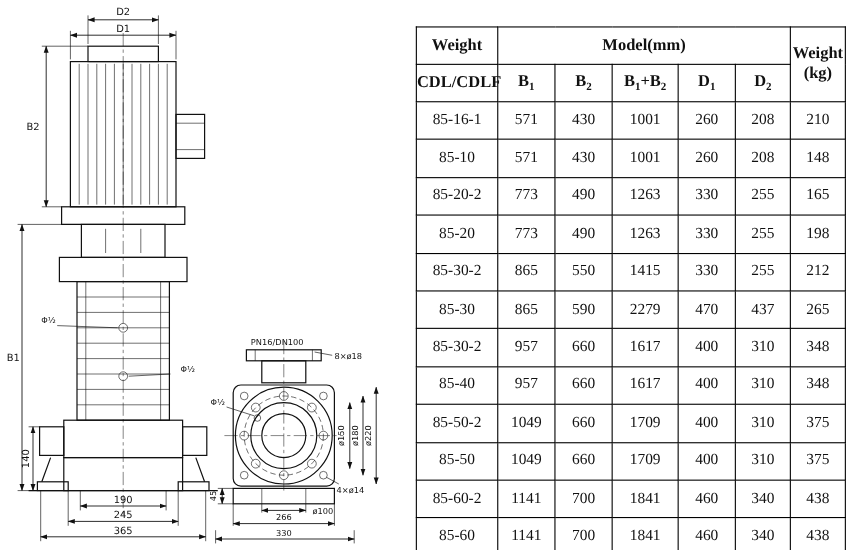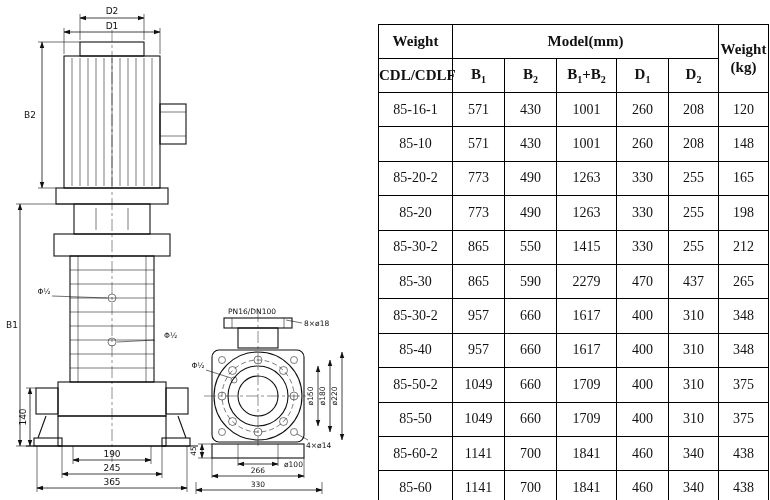--- a/index.html
+++ b/index.html
@@ -203,21 +203,21 @@
       </tr>
     </thead>
     <tbody>
         <tr>
           <td>85-16-1</td>
           <td>571</td>
           <td>430</td>
           <td>1001</td>
           <td>260</td>
           <td>208</td>
-          <td>120</td>
+          <td>210</td>
         </tr>
         <tr>
           <td>85-10</td>
           <td>571</td>
           <td>430</td>
           <td>1001</td>
           <td>260</td>
           <td>208</td>
           <td>148</td>
         </tr>

